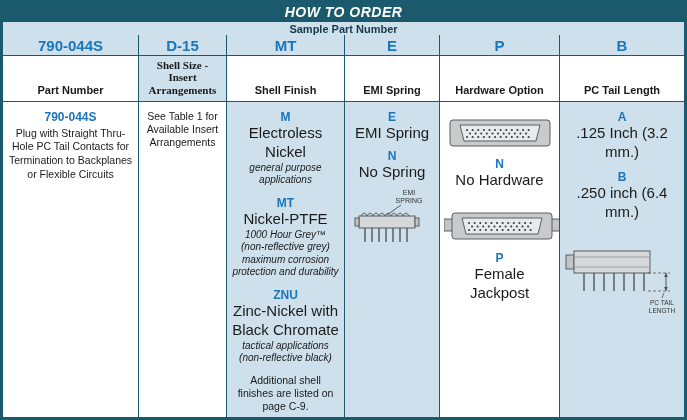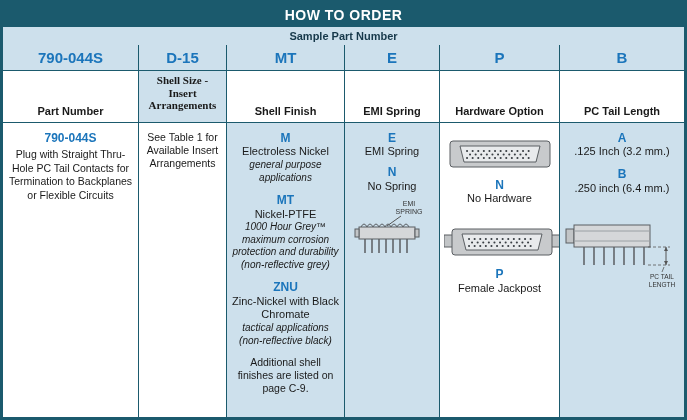--- a/index.html
+++ b/index.html
@@ -18,21 +18,21 @@
   }
   .order-table{
     width:687px;height:420px;
     border:3px solid var(--line);
     display:flex;flex-direction:column;
     background:#fff;
   }
   .title-bar{
     height:24px;background:var(--header-bg);color:#fff;
     font-weight:bold;font-size:14px;letter-spacing:.5px;
-    display:flex;align-items:center;justify-content:center;
+    display:flex;align-items:center;justify-content:center;font-style:italic;
   }
   .subtitle-bar{
     height:18px;background:var(--light-blue);
     font-weight:bold;font-size:11px;color:#16384a;
     display:flex;align-items:center;justify-content:center;
   }
   .grid{display:grid;grid-template-columns:136px 88px 118px 95px 120px 124px;}
   .codes-row{height:26px;background:var(--light-blue);border-bottom:1px solid var(--line);}
   .codes-row > div{
     display:flex;align-items:center;justify-content:center;
@@ -51,21 +51,21 @@
   .body-row{flex:1;}
   .body-cell{
     border-right:1px solid var(--line);
     text-align:center;font-size:10.5px;line-height:1.25;
     padding:8px 4px 4px 4px;overflow:hidden;
   }
   .body-cell:last-child{border-right:none;}
   .bg-blue{background:var(--light-blue);}
   .bg-white{background:#fff;}
   .opt-code{font-weight:bold;color:var(--code-blue);font-size:12px;line-height:1.2;}
-  .opt-name{font-size:11px;color:var(--text);}
+  .opt-name{font-size:15px;color:var(--text);}
   .detail{font-style:italic;font-size:10px;color:var(--text);}
   .finish-option{margin-bottom:9px;}
   .finish-footer{margin-top:8px;font-size:10.5px;}
   .pn-code{font-weight:bold;color:var(--code-blue);font-size:12px;margin-bottom:2px;}
   .pn-desc{font-size:10.5px;line-height:1.3;}
   .spacer-6{height:6px;}
   .spacer-8{height:8px;}
   .note-block{margin-top:4px;font-size:9.5px;line-height:1.25;}
   .note-label{font-weight:bold;}
   .illus{display:block;margin:0 auto;}
@@ -117,22 +117,22 @@
     <div class="body-cell bg-blue">
       <div class="finish-option">
         <div class="opt-code">M</div>
         <div class="opt-name">Electroless Nickel</div>
         <div class="detail">general purpose applications</div>
       </div>
       <div class="finish-option">
         <div class="opt-code">MT</div>
         <div class="opt-name">Nickel-PTFE</div>
         <div class="detail">1000 Hour Grey™</div>
+        <div class="detail">(non-reflective grey)</div>
         <div class="detail">maximum corrosion protection and durability</div>
-        <div class="detail">(non-reflective grey)</div>
       </div>
       <div class="finish-option">
         <div class="opt-code">ZNU</div>
         <div class="opt-name">Zinc-Nickel with Black Chromate</div>
         <div class="detail">tactical applications</div>
         <div class="detail">(non-reflective black)</div>
       </div>
       <div class="finish-footer">Additional shell finishes are listed on page C-9.</div>
     </div>
 

